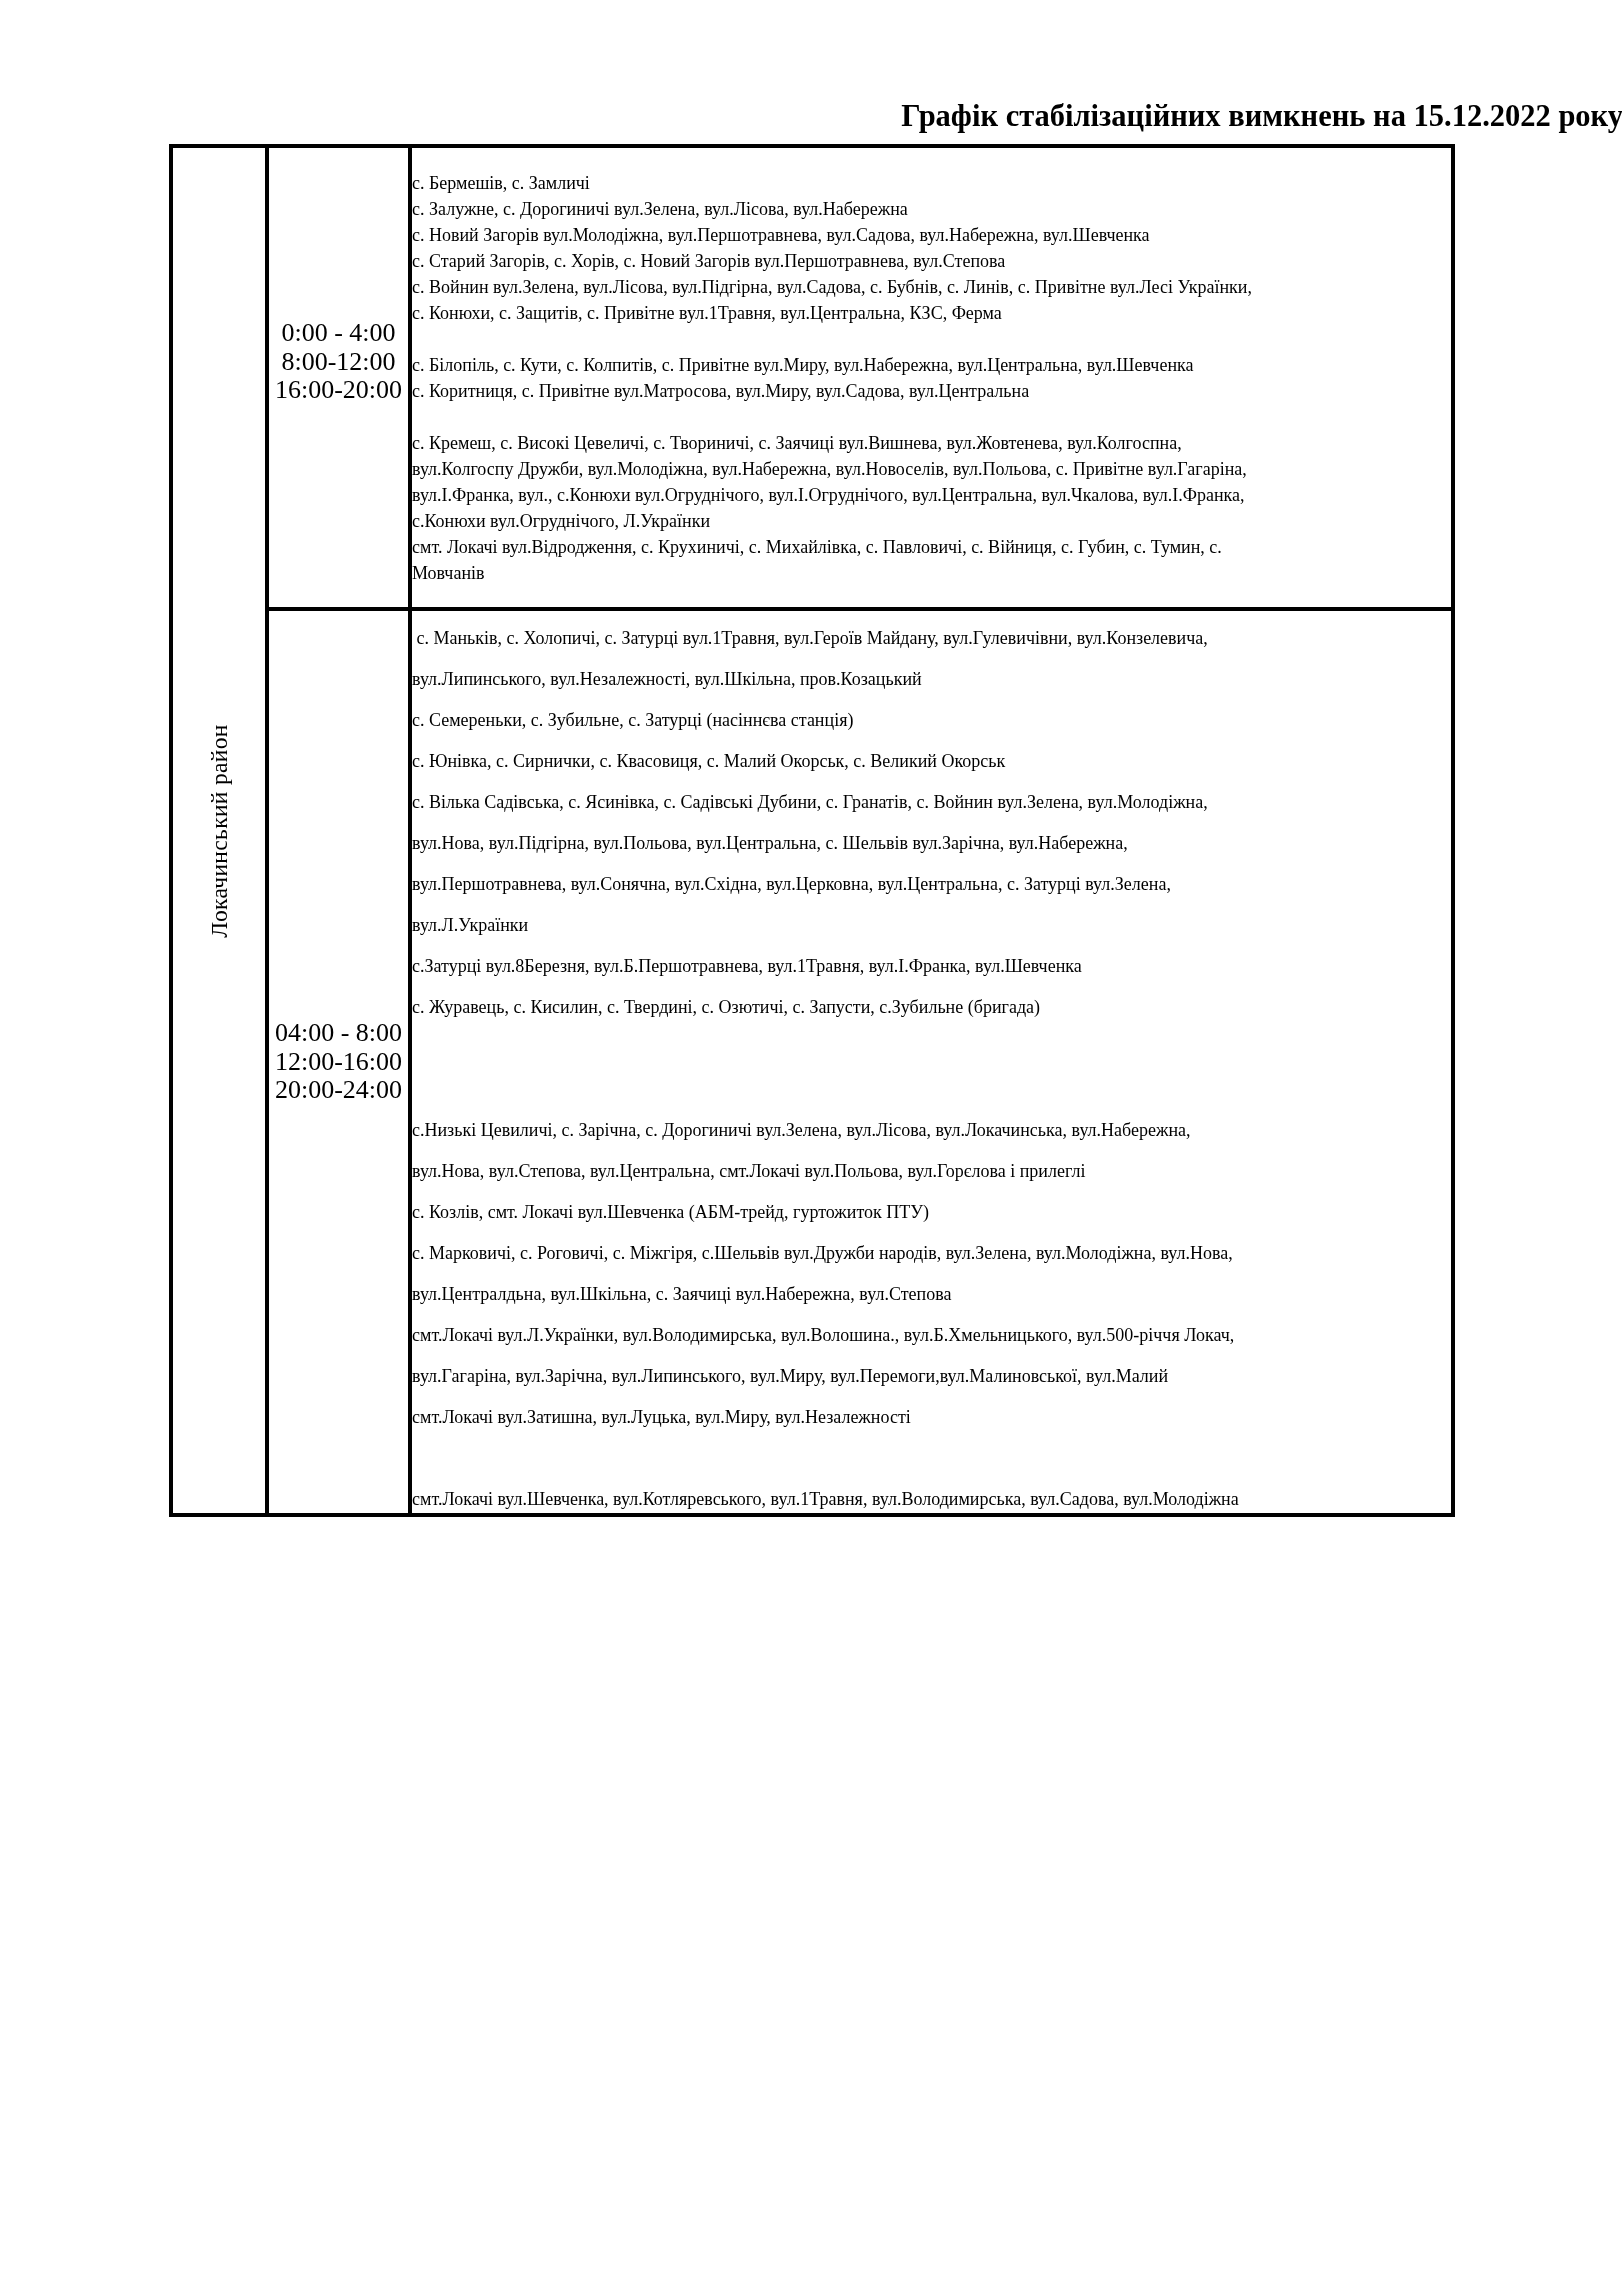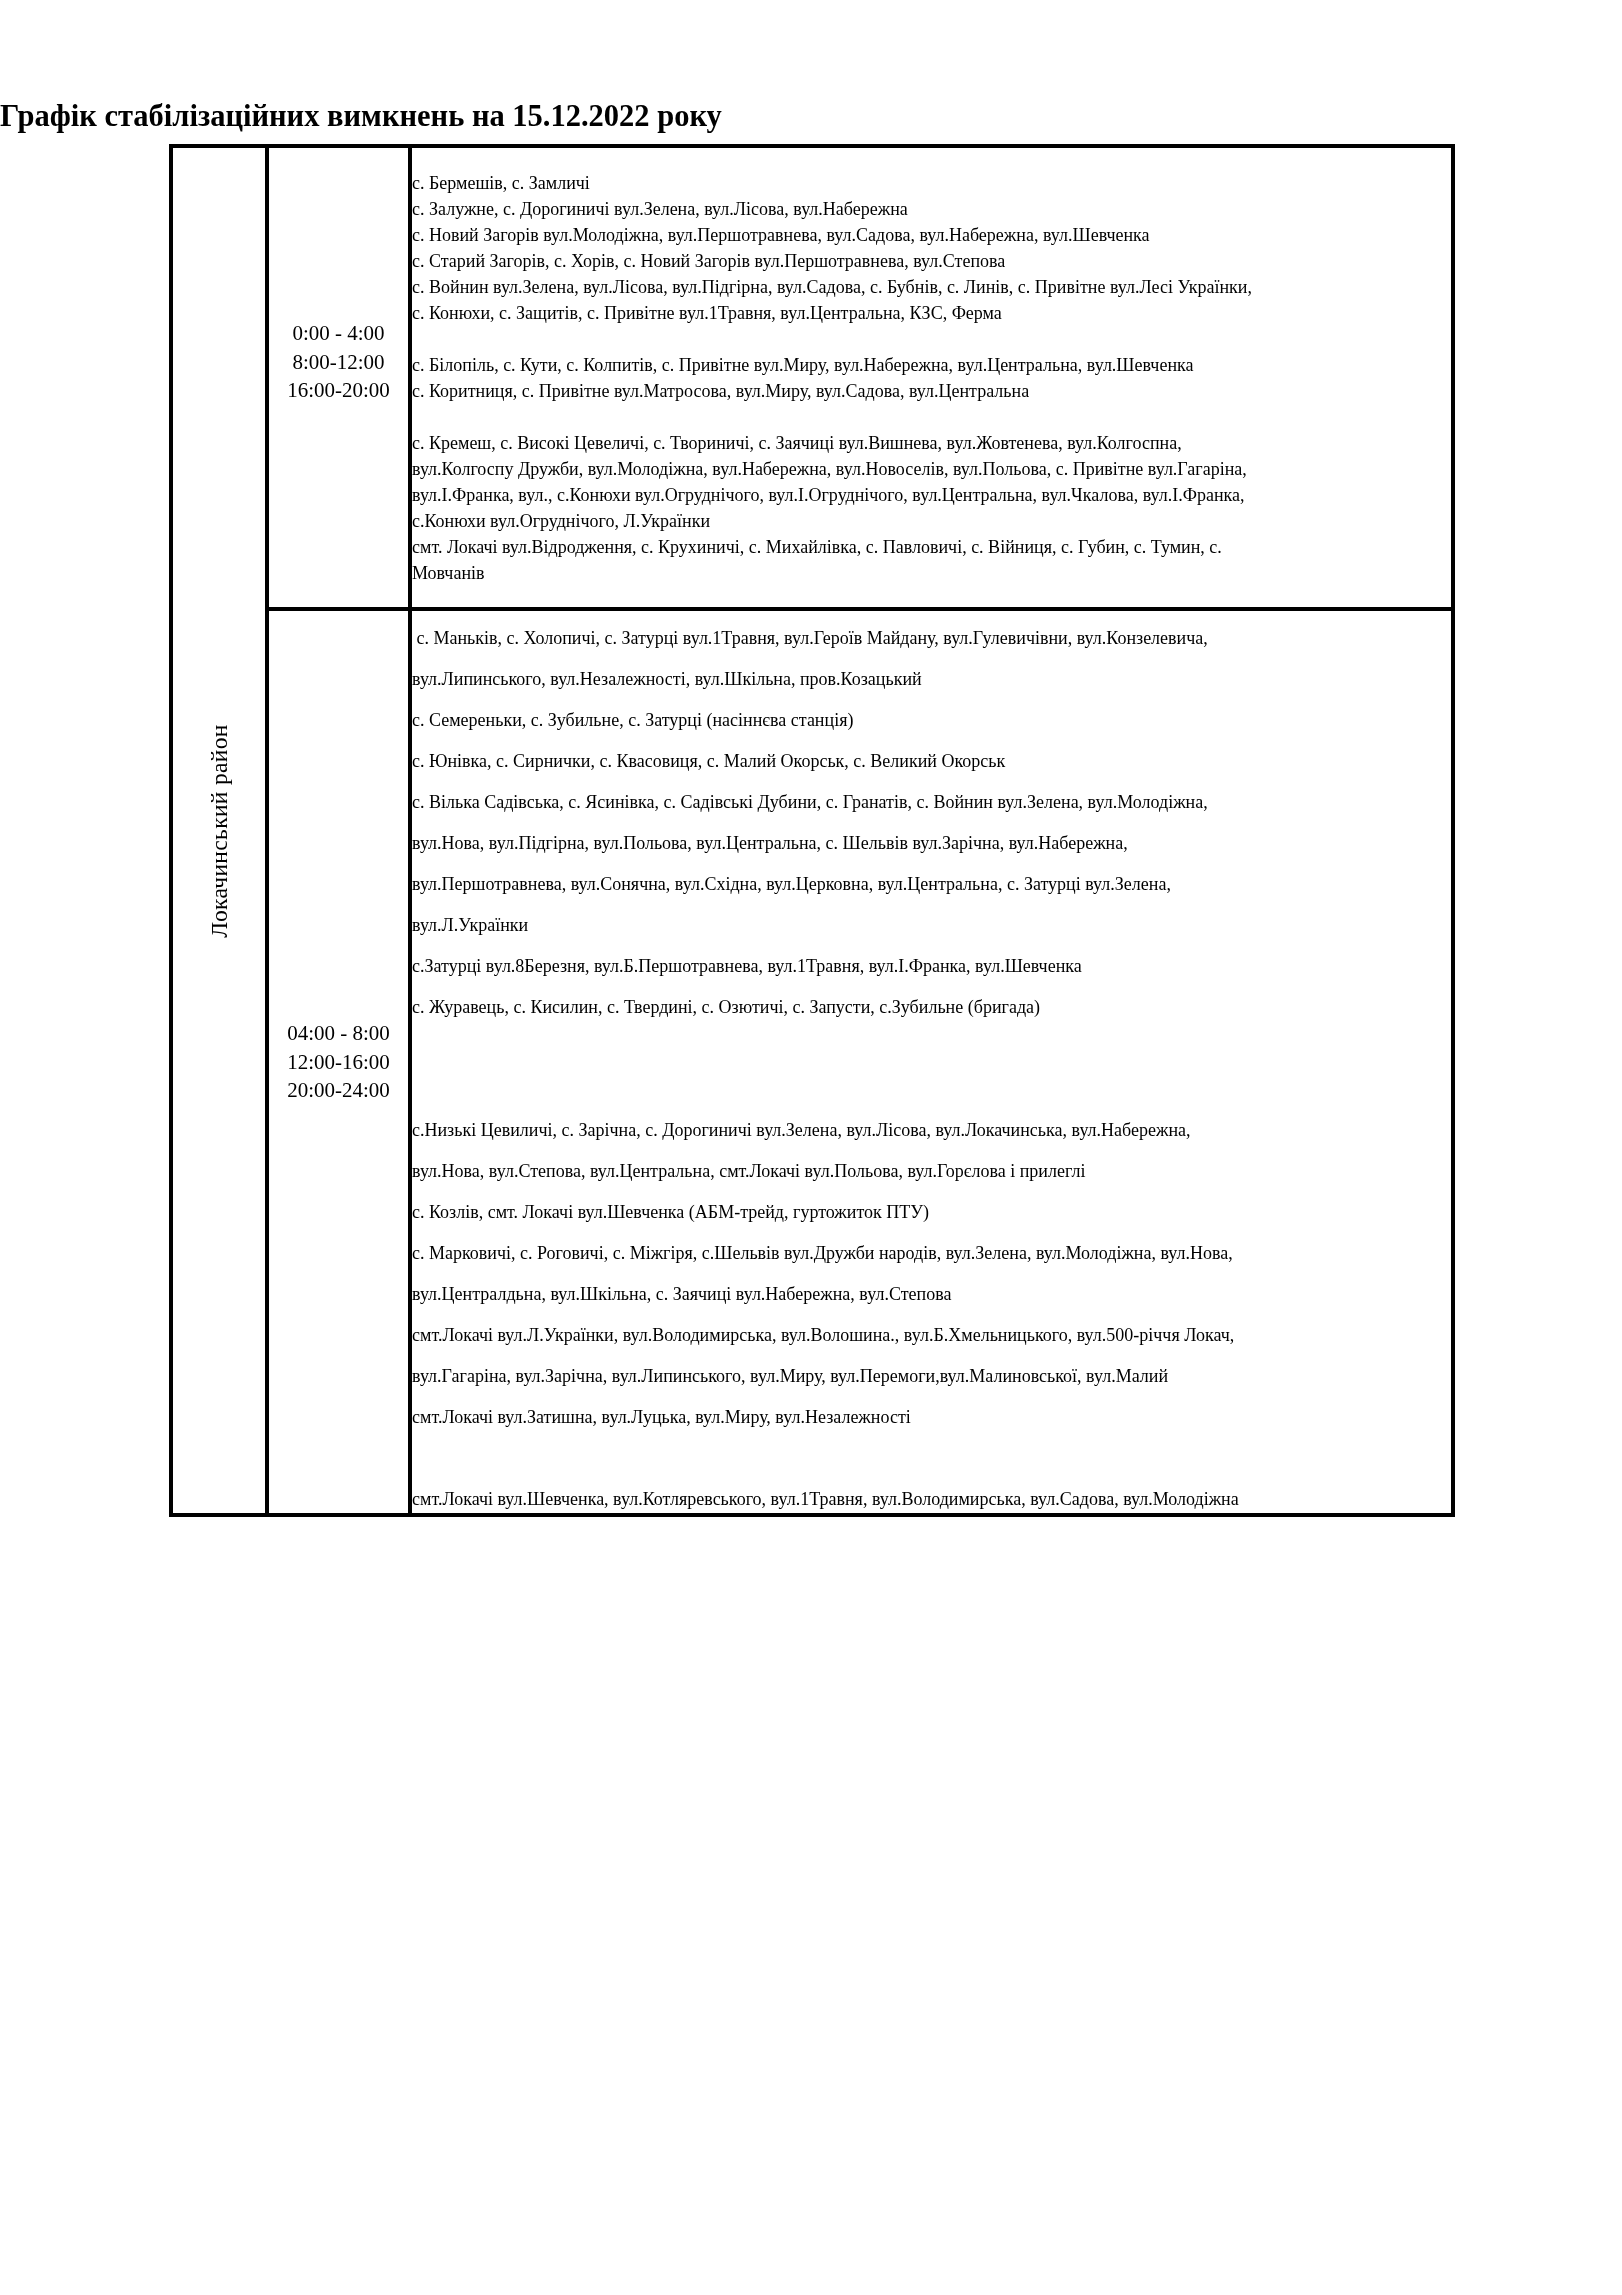--- a/index.html
+++ b/index.html
@@ -13,21 +13,21 @@
     height: 2295px;
     font-family: "Liberation Serif", "DejaVu Serif", serif;
     color: #000000;
   }
 
   .doc-title {
     position: absolute;
     top: 78px;
     left: 0;
     width: 100%;
-    text-align: left;
+    text-align: right;
     font-size: 30.5px;
     line-height: 37px;
     font-weight: bold;
     color: #000000;
   }
 
   table.schedule-table {
     position: absolute;
     left: 169px;
     top: 144px;
@@ -57,21 +57,21 @@
 
   td.time-cell {
     text-align: center;
     vertical-align: middle;
     overflow: hidden;
   }
   tr.row-1 td.time-cell { padding-bottom: 31px; }
   .time-line {
     height: 28.5px;
     line-height: 28.5px;
-    font-size: 21px;
+    font-size: 26px;
     white-space: pre;
   }
 
   td.content-cell {
     vertical-align: top;
     overflow: hidden;
     padding: 1.4px 2.8px 0 4.9px;
   }
   .cell-line {
     white-space: pre;

